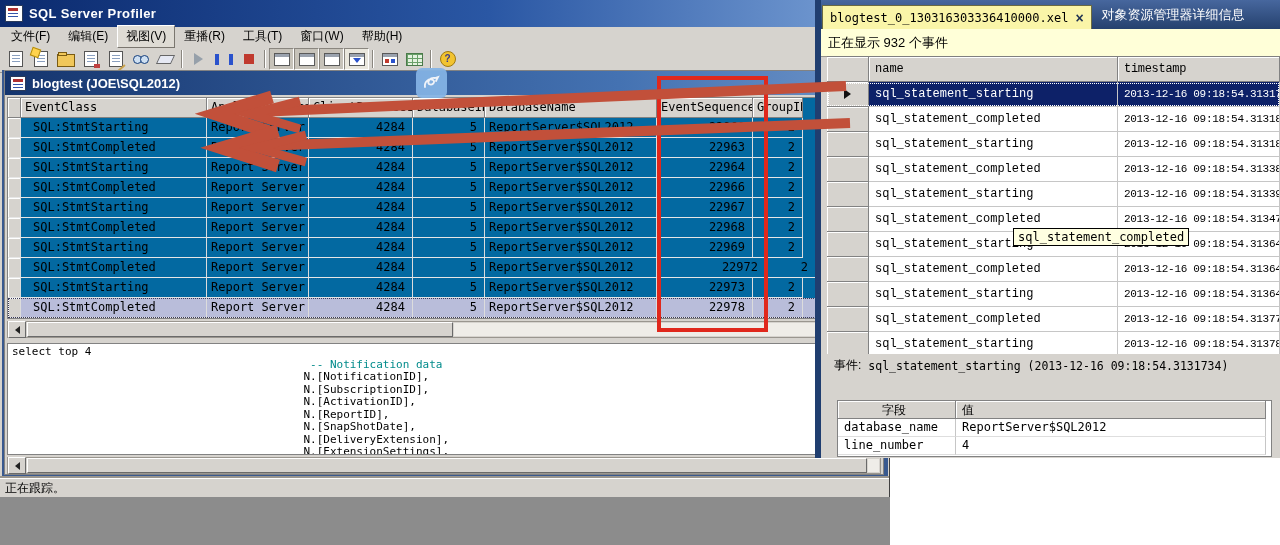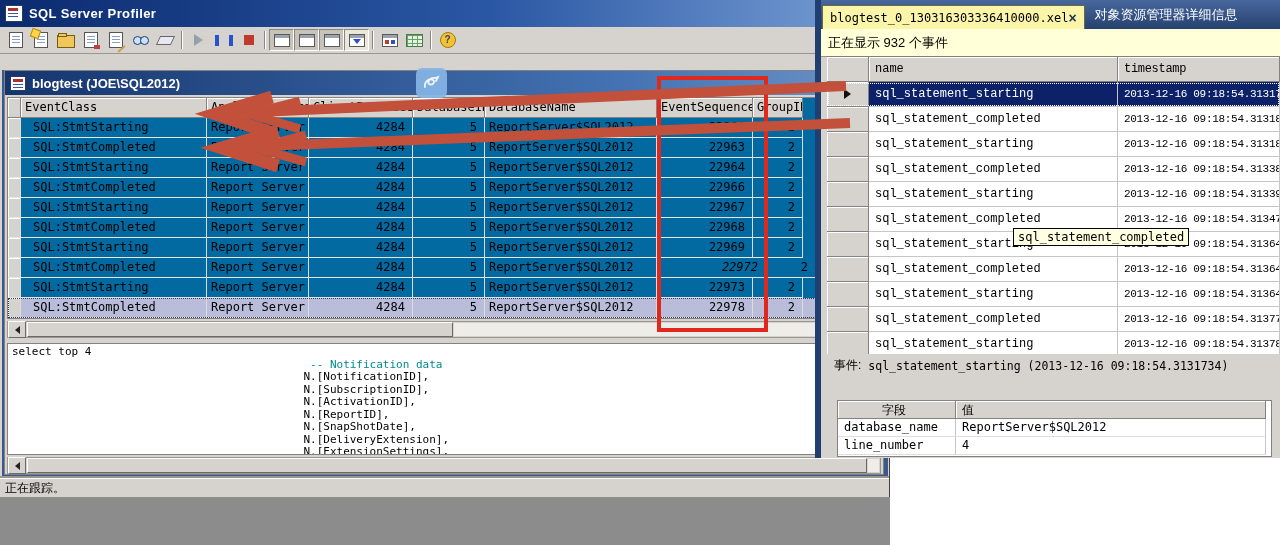--- a/index.html
+++ b/index.html
@@ -83,21 +83,21 @@
   .statusbar{position:absolute;left:0;bottom:0;width:100%;height:19px;background:#d6d3ce;
              border-top:1px solid #fff;box-shadow:0 -2px 0 #9a968f;font-size:12px;
              display:flex;align-items:center;padding-left:5px;box-sizing:border-box}
   #filler{position:absolute;left:0;top:497px;width:890px;height:48px;background:#8c8c8c}
 
   
   #panel{position:absolute;left:815px;top:0;width:465px;height:458px;background:#d6d3ce;
          border-left:6px solid #203e70;box-sizing:border-box;z-index:20}
   .ptabs{height:29px;background:linear-gradient(180deg,#47679e,#25416e);display:flex;align-items:flex-end}
   .doc-tab{height:24px;background:#faf5a8;border:1px solid #6a6a42;border-bottom:none;
-           display:flex;align-items:center;padding:0 7px;margin-left:1px;
+           display:flex;align-items:center;gap:7px;padding:0 7px;margin-left:1px;
            font:12px "DejaVu Sans Mono",monospace;box-sizing:border-box}
   .tab-close{font:bold 14px/14px "Liberation Sans",sans-serif;color:#1d3050}
   .sec-tab{color:#fff;font-size:13px;margin:0 0 5px 10px}
   .infobar{height:27px;background:#ffffd8;border-bottom:1px solid #98948c;font-size:13px;
            display:flex;align-items:center;padding-left:7px}
   .rgrid{position:absolute;left:6px;top:56px;right:0;height:298px;background:#fff;overflow:hidden;border-top:1px solid #808080}
   .rg-row{display:flex;height:25px;box-sizing:border-box;font-family:Liberation Mono, monospace;font-size:12px}
   .rg-row .c{display:flex;align-items:center;padding:0 6px;border-bottom:1px solid #c6c6c6;border-right:1px solid #c6c6c6}
   .rg-row .ts{font-size:11px;letter-spacing:-.3px;flex:1}
   .rg-row.hd2 .c{background:#d6d3ce;border-right:1px solid #828282;border-bottom:1px solid #828282;box-shadow:inset 1px 1px 0 #fff}
@@ -128,20 +128,29 @@
 </head>
 <body>
 
 <div id="app">
 
   <section id="profiler">
     <div class="titlebar">
       <span class="appico"></span>
       <span class="t">SQL Server Profiler</span>
     </div>
+    <div class="menubar" id="menubar">
+        <div class="menu-item">文件(F)</div>
+        <div class="menu-item">编辑(E)</div>
+        <div class="menu-item active">视图(V)</div>
+        <div class="menu-item">重播(R)</div>
+        <div class="menu-item">工具(T)</div>
+        <div class="menu-item">窗口(W)</div>
+        <div class="menu-item">帮助(H)</div>
+      </div>
     <div class="toolbar" id="toolbarEl">
         <div class="tb-btn">
           <span class="ic pap"></span>
         </div>
         <div class="tb-btn">
           <span class="ic pap">
             <i class="badge"></i>
           </span>
         </div>
         <div class="tb-btn">
@@ -286,21 +295,21 @@
               <div class="c num" style="width: 96px;">22969</div>
               <div class="c num" style="width: 50px;">2</div>
             </div>
             <div class="lg-row data">
               <div class="c stub" style="width: 13px;"></div>
               <div class="c" style="width: 186px; padding-left: 12px;">SQL:StmtCompleted</div>
               <div class="c" style="width: 102px;">Report Server</div>
               <div class="c num" style="width: 104px;">4284</div>
               <div class="c num" style="width: 72px;">5</div>
               <div class="c" style="width: 172px;">ReportServer$SQL2012</div>
-              <div class="c num" style="width: 109px; font-style: italic;">22972</div>
+              <div class="c num" style="width: 109px;">22972</div>
               <div class="c num" style="width: 50px;">2</div>
             </div>
             <div class="lg-row data">
               <div class="c stub" style="width: 13px;"></div>
               <div class="c" style="width: 186px; padding-left: 12px;">SQL:StmtStarting</div>
               <div class="c" style="width: 102px;">Report Server</div>
               <div class="c num" style="width: 104px;">4284</div>
               <div class="c num" style="width: 72px;">5</div>
               <div class="c" style="width: 172px;">ReportServer$SQL2012</div>
               <div class="c num" style="width: 96px;">22973</div>

